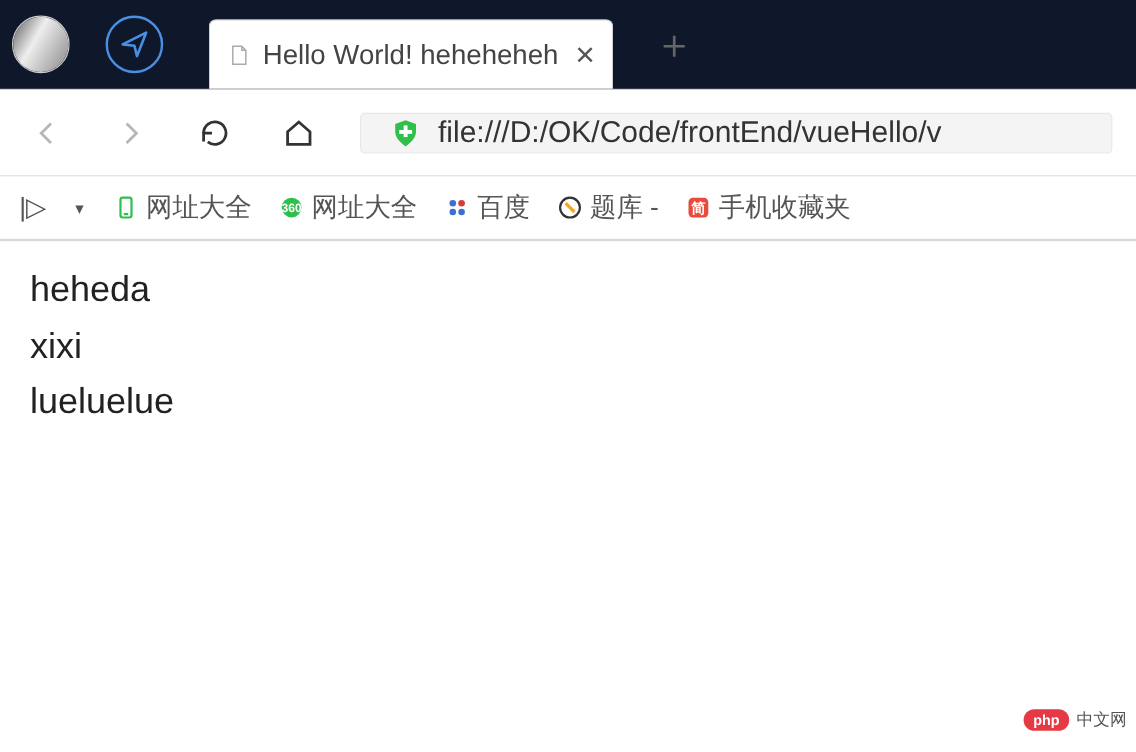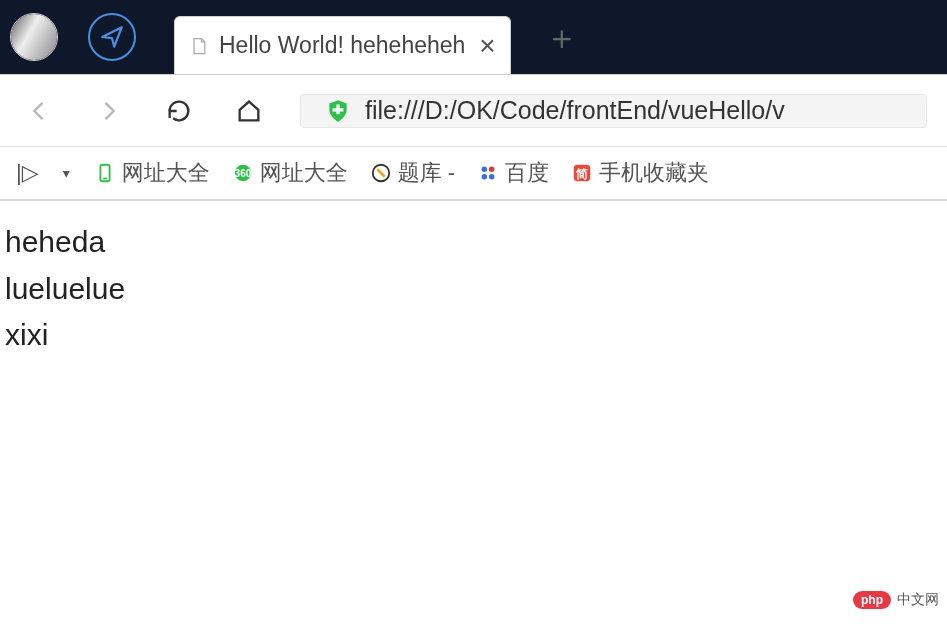--- a/index.html
+++ b/index.html
@@ -142,21 +142,21 @@
     .bm-item .bm-icon { margin-right: 6px; display: flex; align-items: flex-start; }
     .bm-item svg { width: 22px; height: 22px; }
     .dropdown-arrow {
       font-size: 14px;
       color: #555;
       padding: 0 8px;
     }
 
     
     .page-content {
-      padding: 18px 5px;
+      padding: 18px 25px;
       font-size: 30px;
       color: #222;
       line-height: 1.55;
     }
     .page-content .line { display: block; }
 
     
     .watermark {
       position: absolute;
       bottom: 18px;
@@ -251,51 +251,51 @@
       <svg viewBox="0 0 24 24">
           <circle cx="12" cy="12" r="9" fill="#2fbf4b"></circle>
           <text x="12" y="16" font-size="11" text-anchor="middle" fill="#fff" font-weight="bold">360</text>
         </svg>
     </span>
     <span>网址大全</span>
   </div>
   <div class="bm-item">
     <span class="bm-icon">
       <svg viewBox="0 0 24 24">
-          <circle cx="12" cy="12" r="9" fill="#fff" stroke="#333" stroke-width="2"></circle>
-          <path d="M8 8 L16 16" stroke="#f5a623" stroke-width="3"></path>
-        </svg>
-    </span>
-    <span>题库</span>
-    <span style="margin-left:6px">-</span>
-  </div>
-  <div class="bm-item">
-    <span class="bm-icon">
-      <svg viewBox="0 0 24 24">
           <circle cx="8" cy="8" r="3" fill="#3b6fd6"></circle>
           <circle cx="16" cy="8" r="3" fill="#d63b3b"></circle>
           <circle cx="8" cy="16" r="3" fill="#3b6fd6"></circle>
           <circle cx="16" cy="16" r="3" fill="#3b6fd6"></circle>
         </svg>
     </span>
     <span>百度</span>
   </div>
   <div class="bm-item">
     <span class="bm-icon">
       <svg viewBox="0 0 24 24">
+          <circle cx="12" cy="12" r="9" fill="#fff" stroke="#333" stroke-width="2"></circle>
+          <path d="M8 8 L16 16" stroke="#f5a623" stroke-width="3"></path>
+        </svg>
+    </span>
+    <span>题库</span>
+    <span style="margin-left:6px">-</span>
+  </div>
+  <div class="bm-item">
+    <span class="bm-icon">
+      <svg viewBox="0 0 24 24">
           <rect x="3" y="3" width="18" height="18" rx="4" fill="#e84b3c"></rect>
           <text x="12" y="17" font-size="13" text-anchor="middle" fill="#fff" font-weight="bold">简</text>
         </svg>
     </span>
     <span>手机收藏夹</span>
   </div>
 </div>
 
 <div class="page-content">
   <span class="line">heheda</span>
+  <span class="line">xixi</span>
   <span class="line">lueluelue</span>
-  <span class="line">xixi</span>
 </div>
 
 <div class="watermark">
   <span class="watermark-badge">php</span>
   <span>中文网</span>
 </div>
 
 </body></html>

